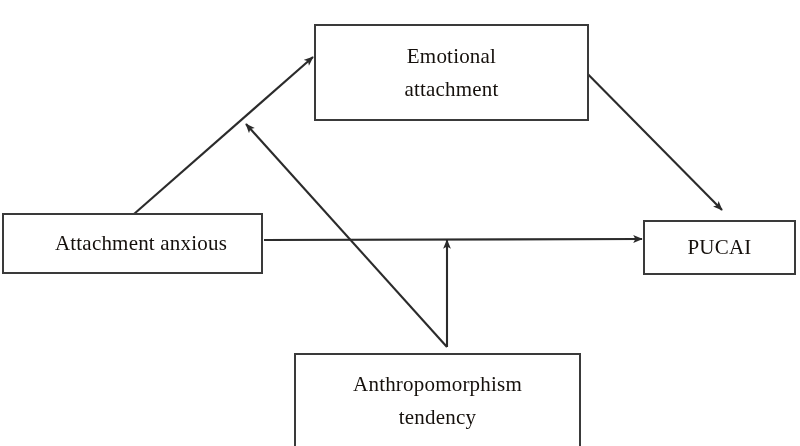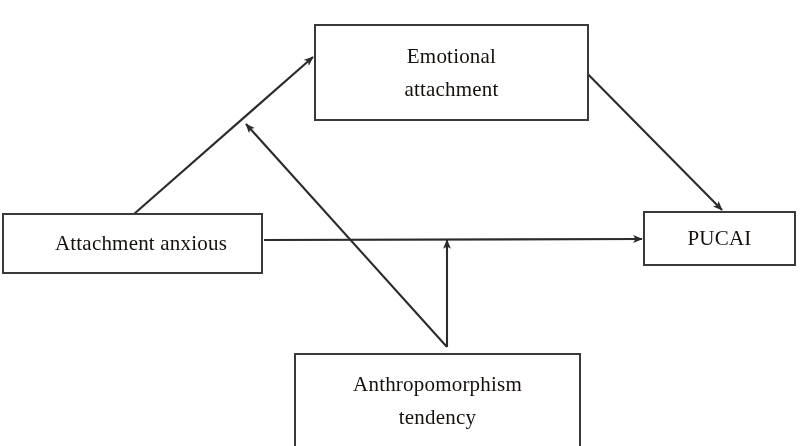--- a/index.html
+++ b/index.html
@@ -52,21 +52,21 @@
   }
   #node-attachment-anxious {
     left: 2px;
     top: 213px;
     width: 261px;
     height: 61px;
     padding-left: 17px;
   }
   #node-pucai {
     left: 643px;
-    top: 211px;
+    top: 220px;
     width: 153px;
     height: 55px;
   }
   #node-anthropomorphism-tendency {
     left: 294px;
     top: 353px;
     width: 287px;
     height: 96px;
   }
 </style>

